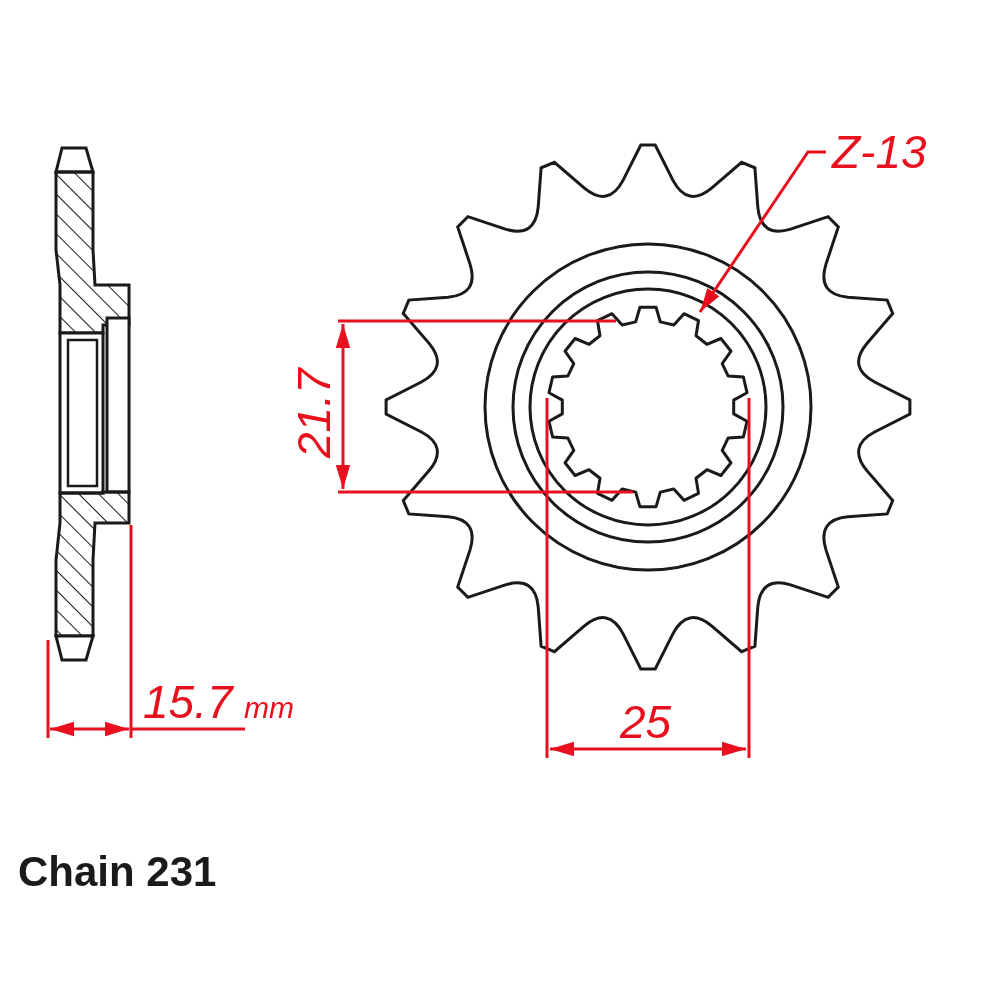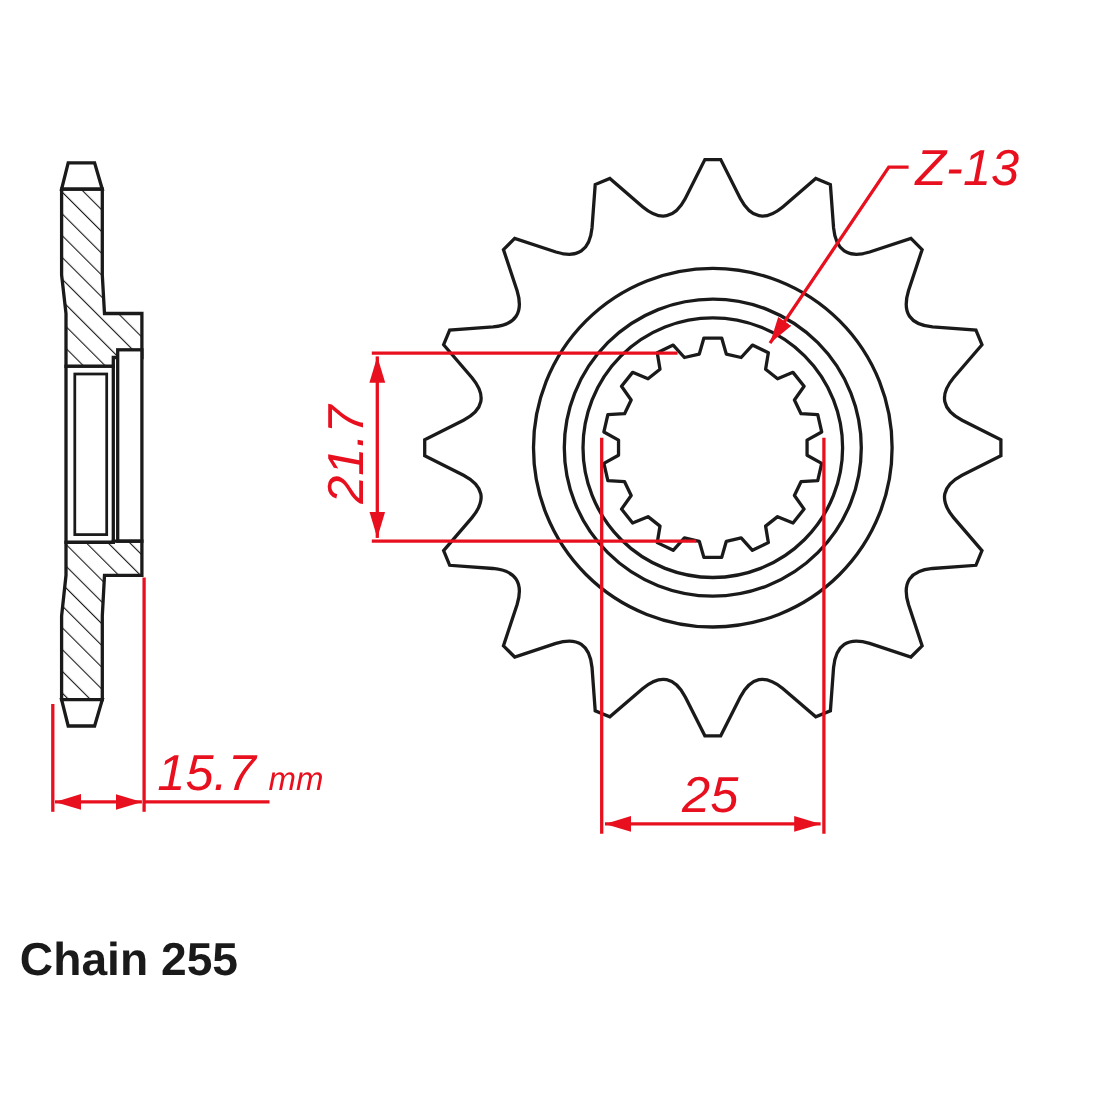--- a/index.html
+++ b/index.html
@@ -68,13 +68,13 @@
     <line x1="550" y1="749" x2="746" y2="749" marker-start="url(#arr)" marker-end="url(#arr)"></line>
   </g>
   <text class="dim-text" x="620" y="738" font-size="46">25</text>
 
   <g stroke="#E8101E" stroke-width="3" fill="none">
     <polyline points="826,152 808,152 700,312" marker-end="url(#arr)"></polyline>
   </g>
   <text class="dim-text" x="832" y="168" font-size="46">Z-13</text>
 </svg>
 
-<div class="caption">Chain 255</div>
+<div class="caption">Chain 231</div>
 
 </body></html>

